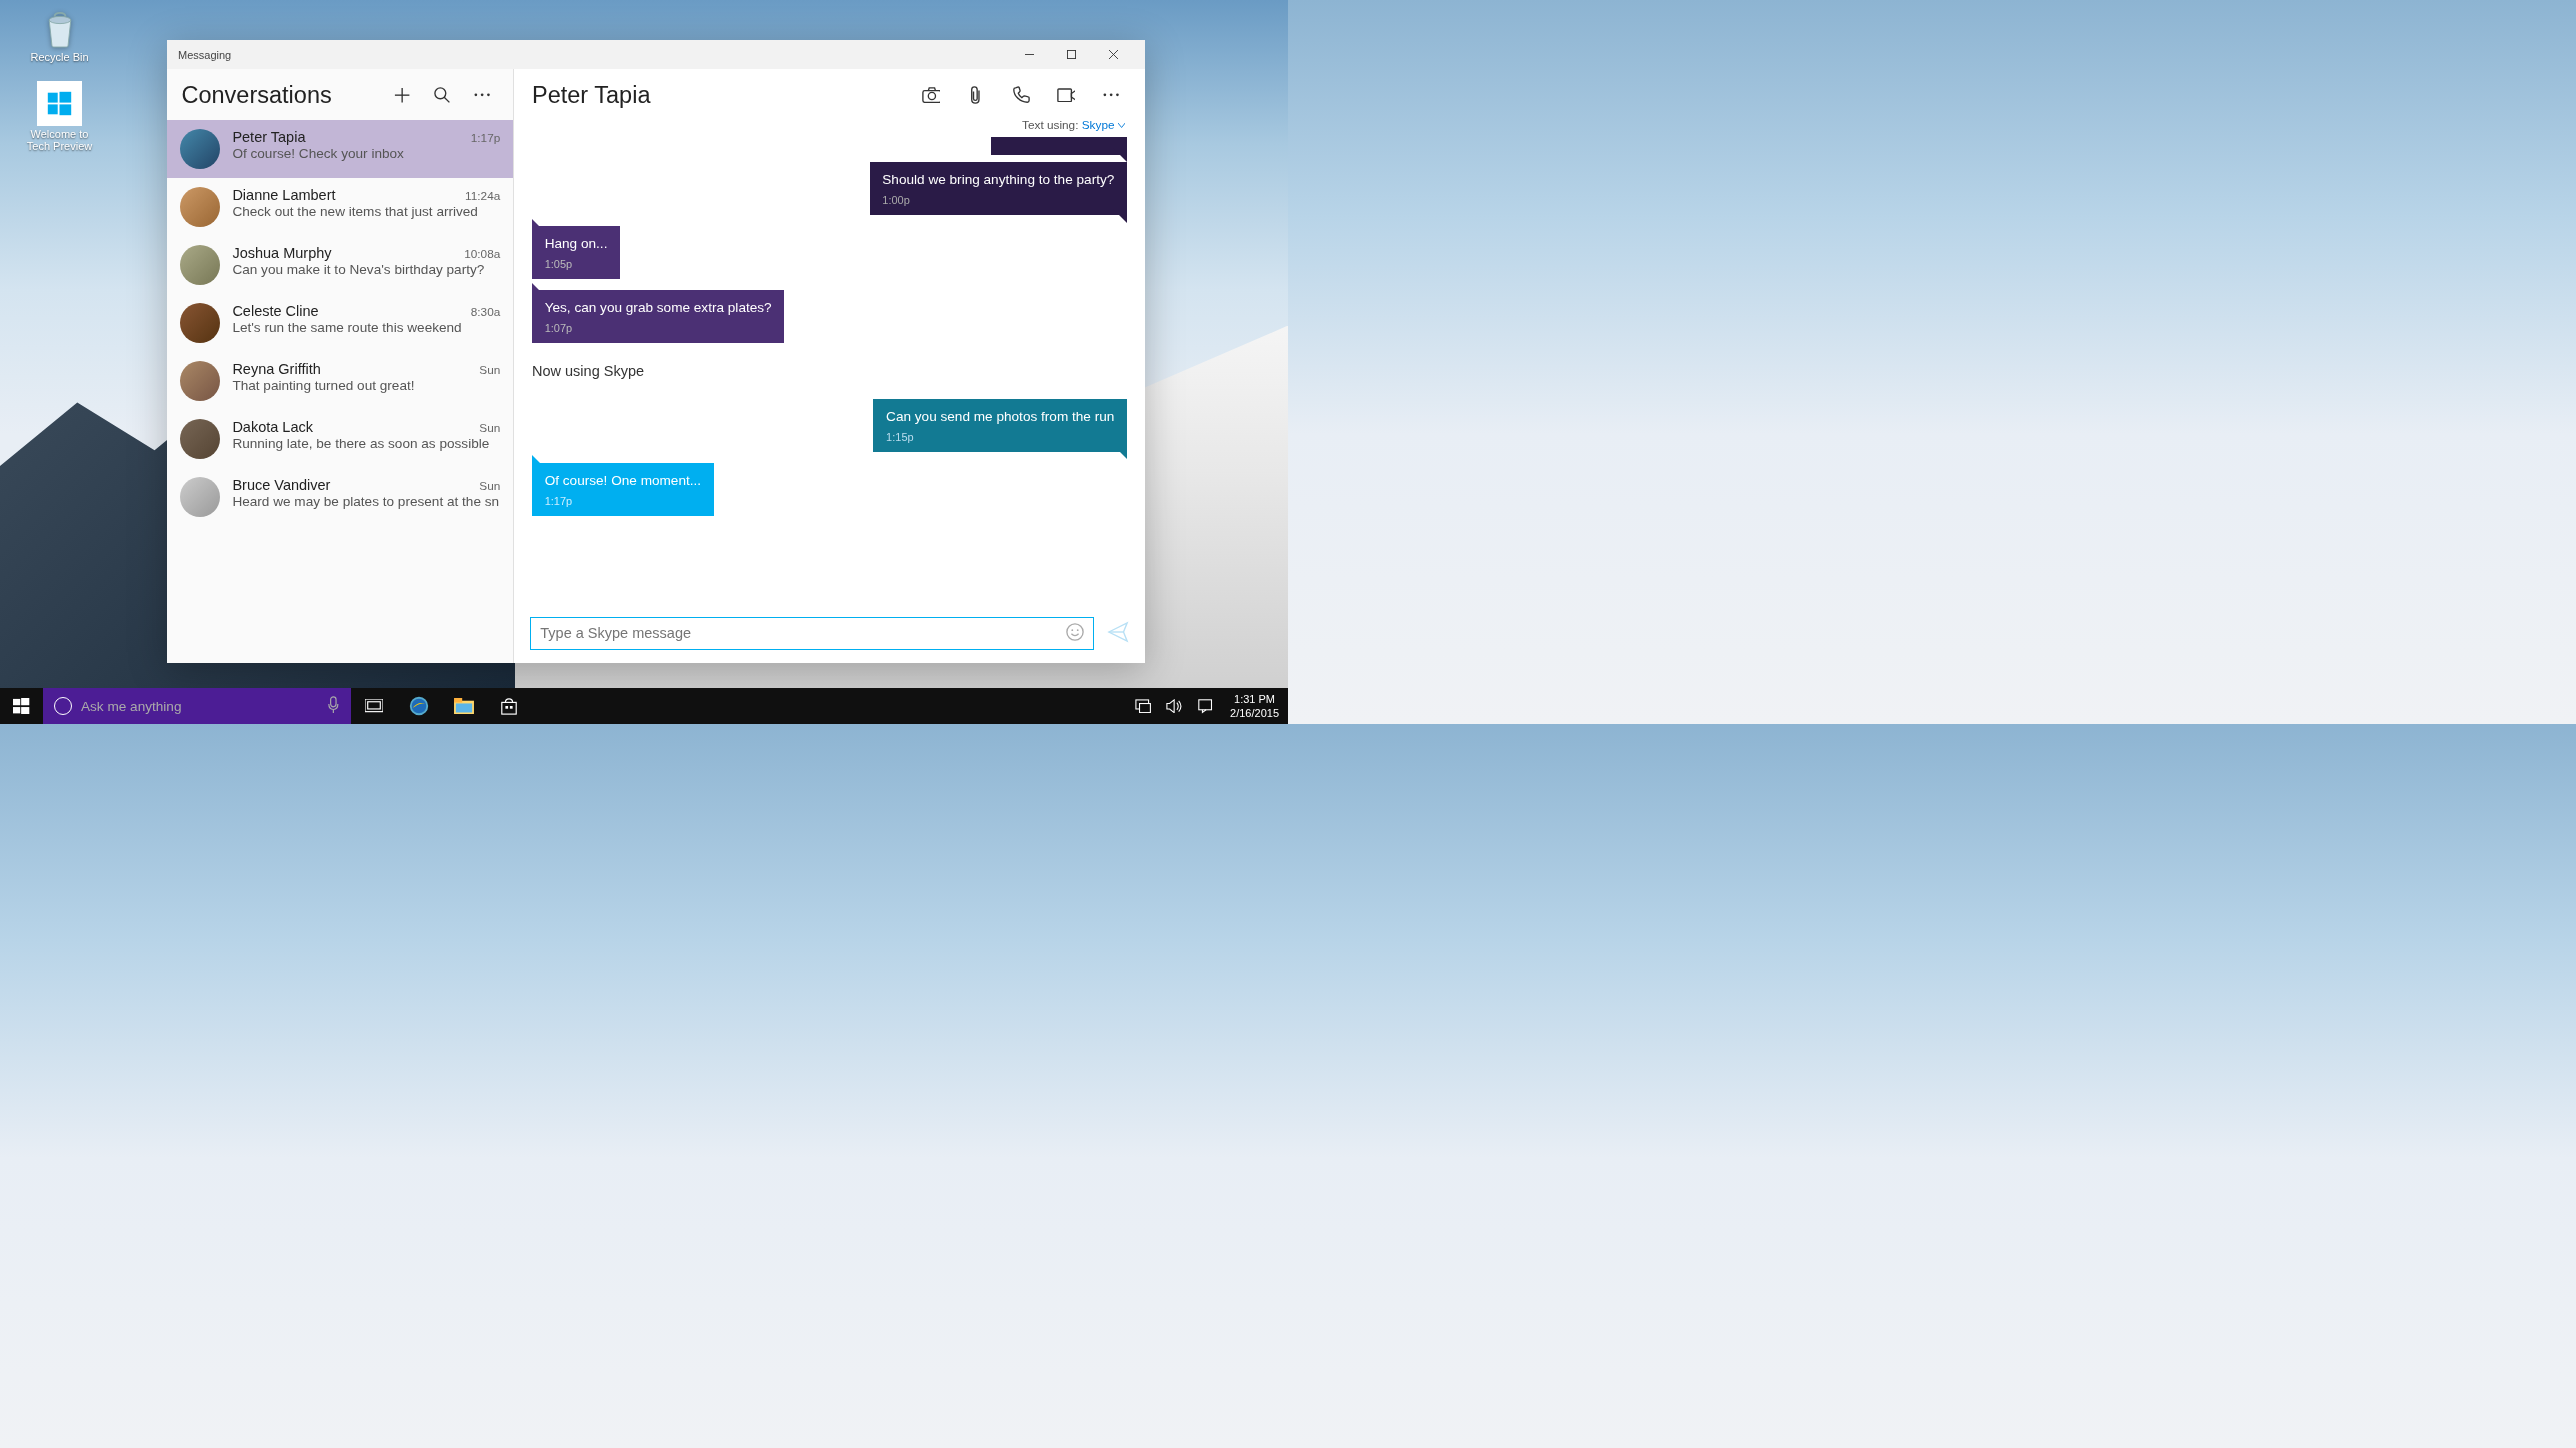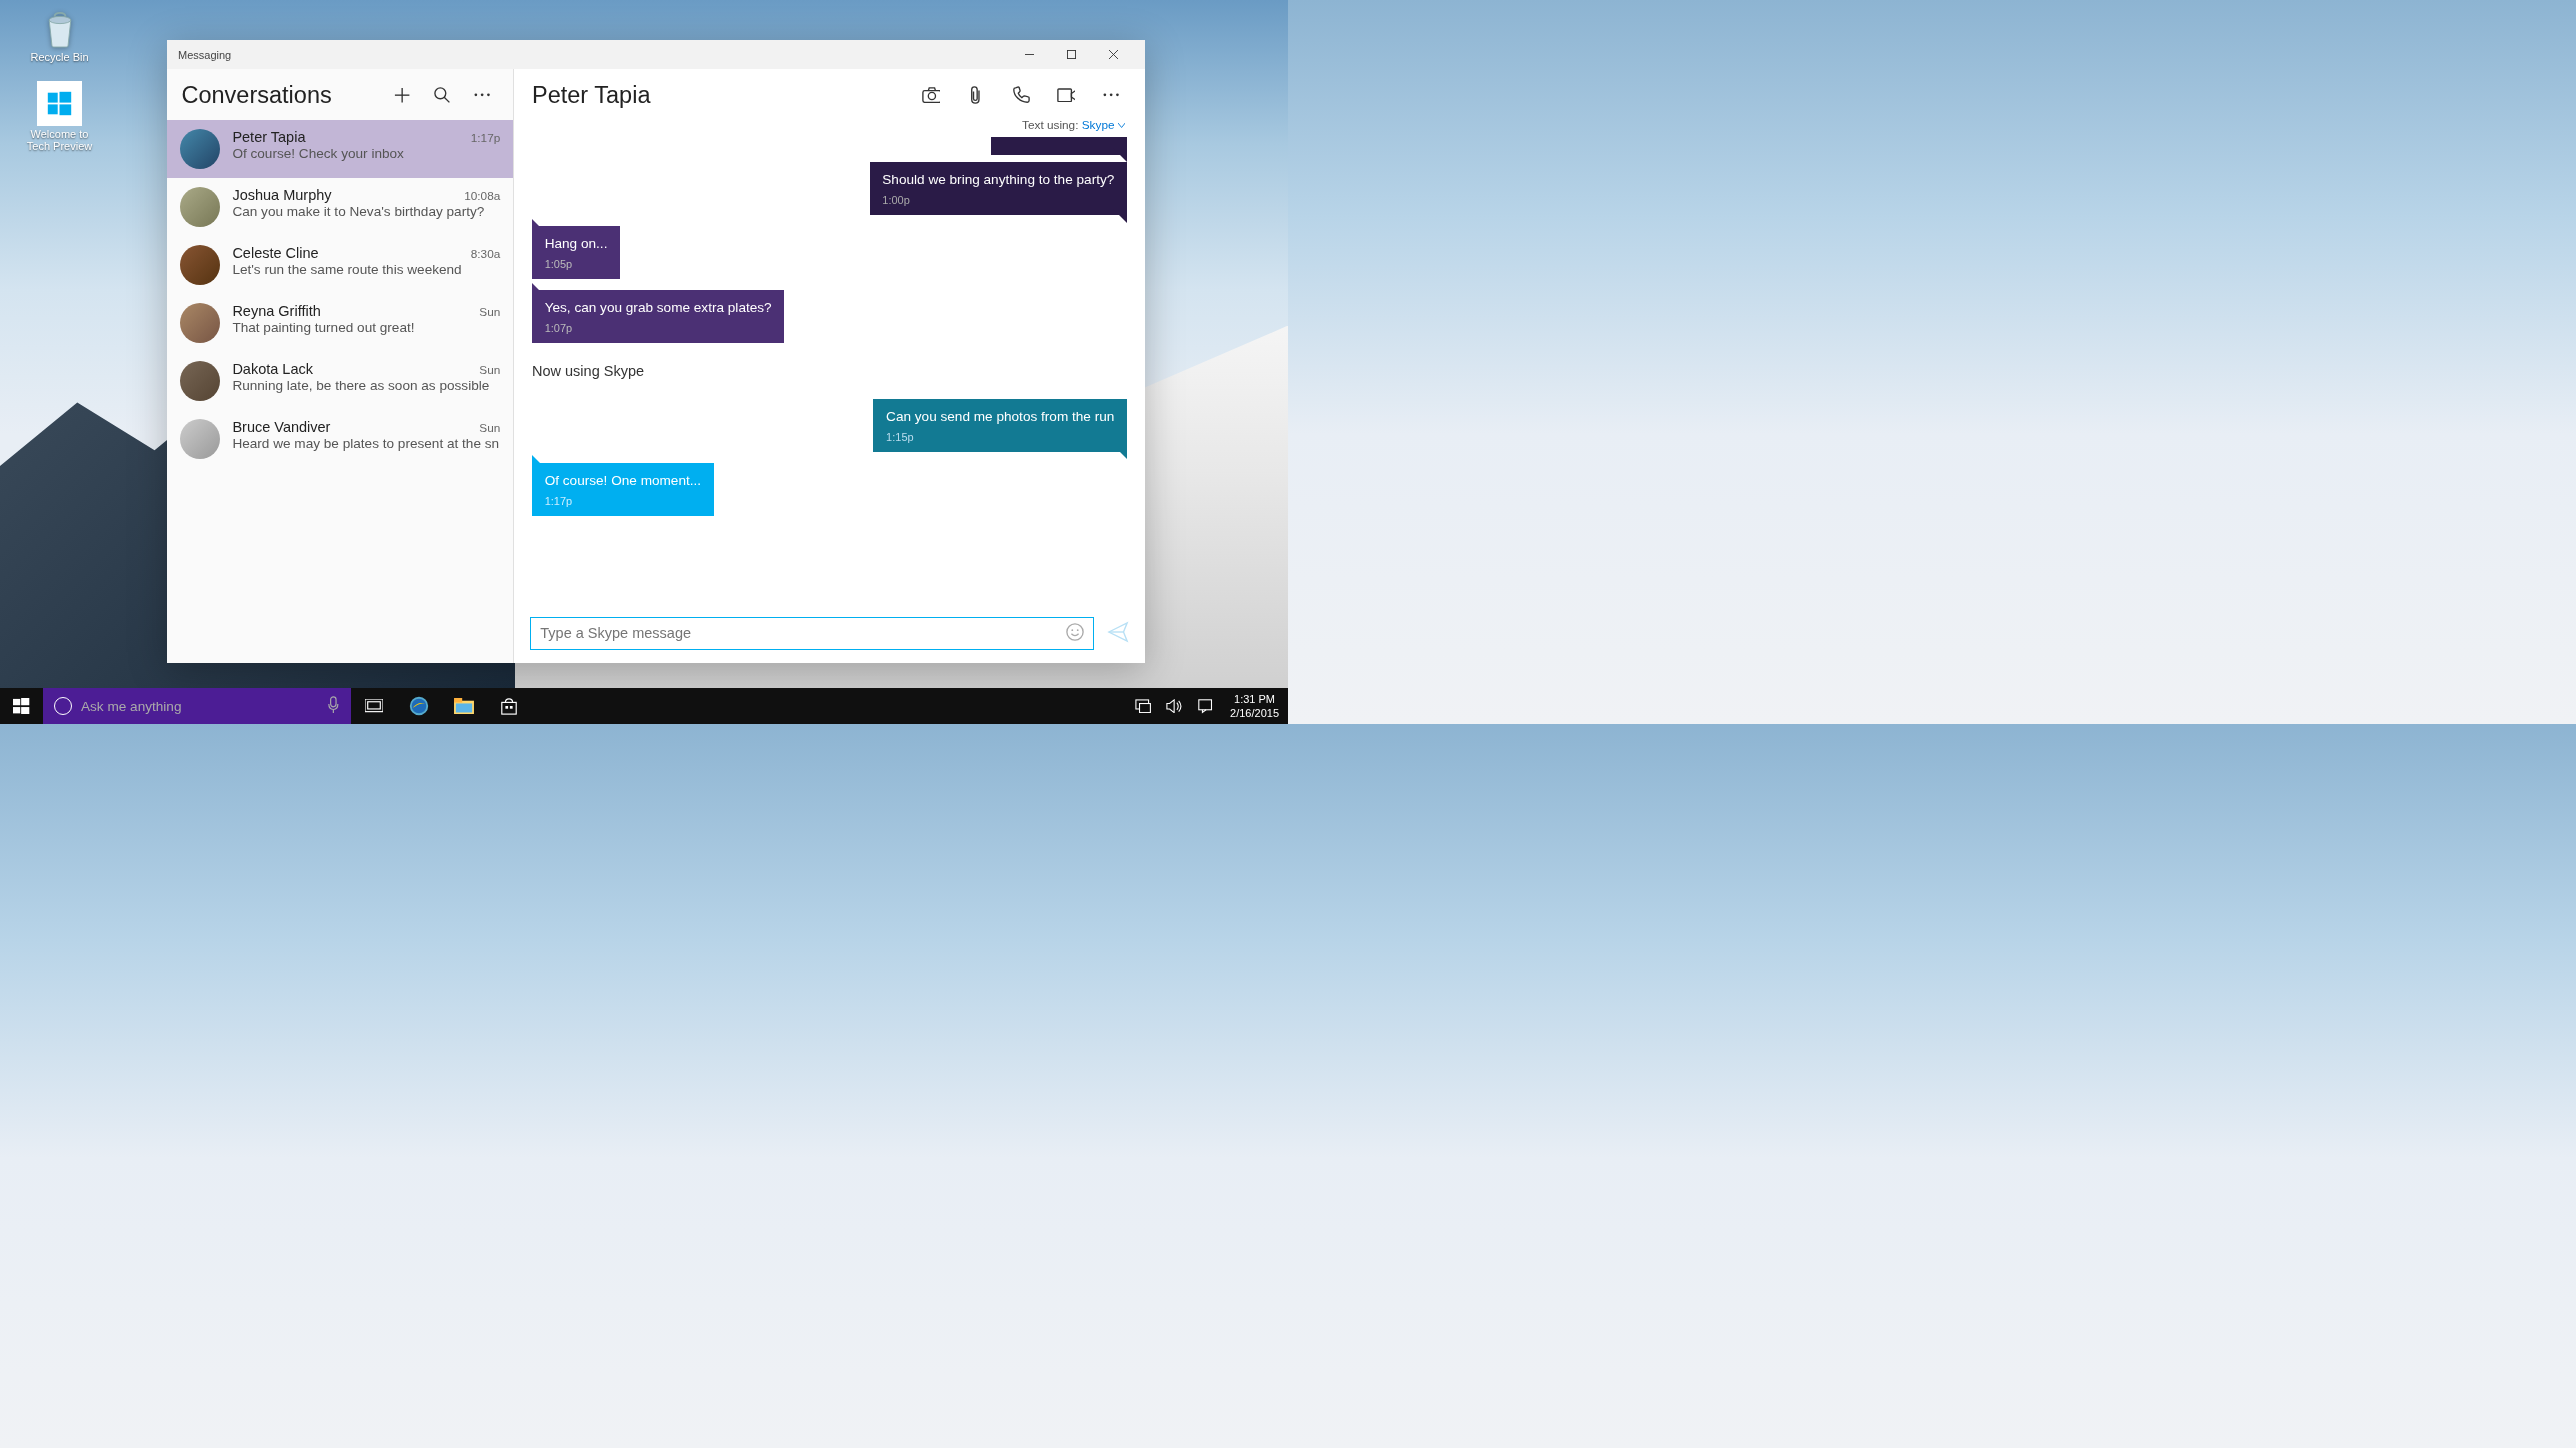--- a/index.html
+++ b/index.html
@@ -186,20 +186,30 @@
     <div class="avatar av-1"></div>
     <div class="conv-body">
       <div class="conv-row1">
         <div class="conv-name">Peter Tapia</div>
         <div class="conv-time">1:17p</div>
       </div>
       <div class="conv-preview">Of course! Check your inbox</div>
     </div>
           </div>
           <div class="conv-item">
+    <div class="avatar av-2"></div>
+    <div class="conv-body">
+      <div class="conv-row1">
+        <div class="conv-name">Dianne Lambert</div>
+        <div class="conv-time">11:24a</div>
+      </div>
+      <div class="conv-preview">Check out the new items that just arrived</div>
+    </div>
+          </div>
+          <div class="conv-item">
     <div class="avatar av-3"></div>
     <div class="conv-body">
       <div class="conv-row1">
         <div class="conv-name">Joshua Murphy</div>
         <div class="conv-time">10:08a</div>
       </div>
       <div class="conv-preview">Can you make it to Neva's birthday party?</div>
     </div>
           </div>
           <div class="conv-item">

